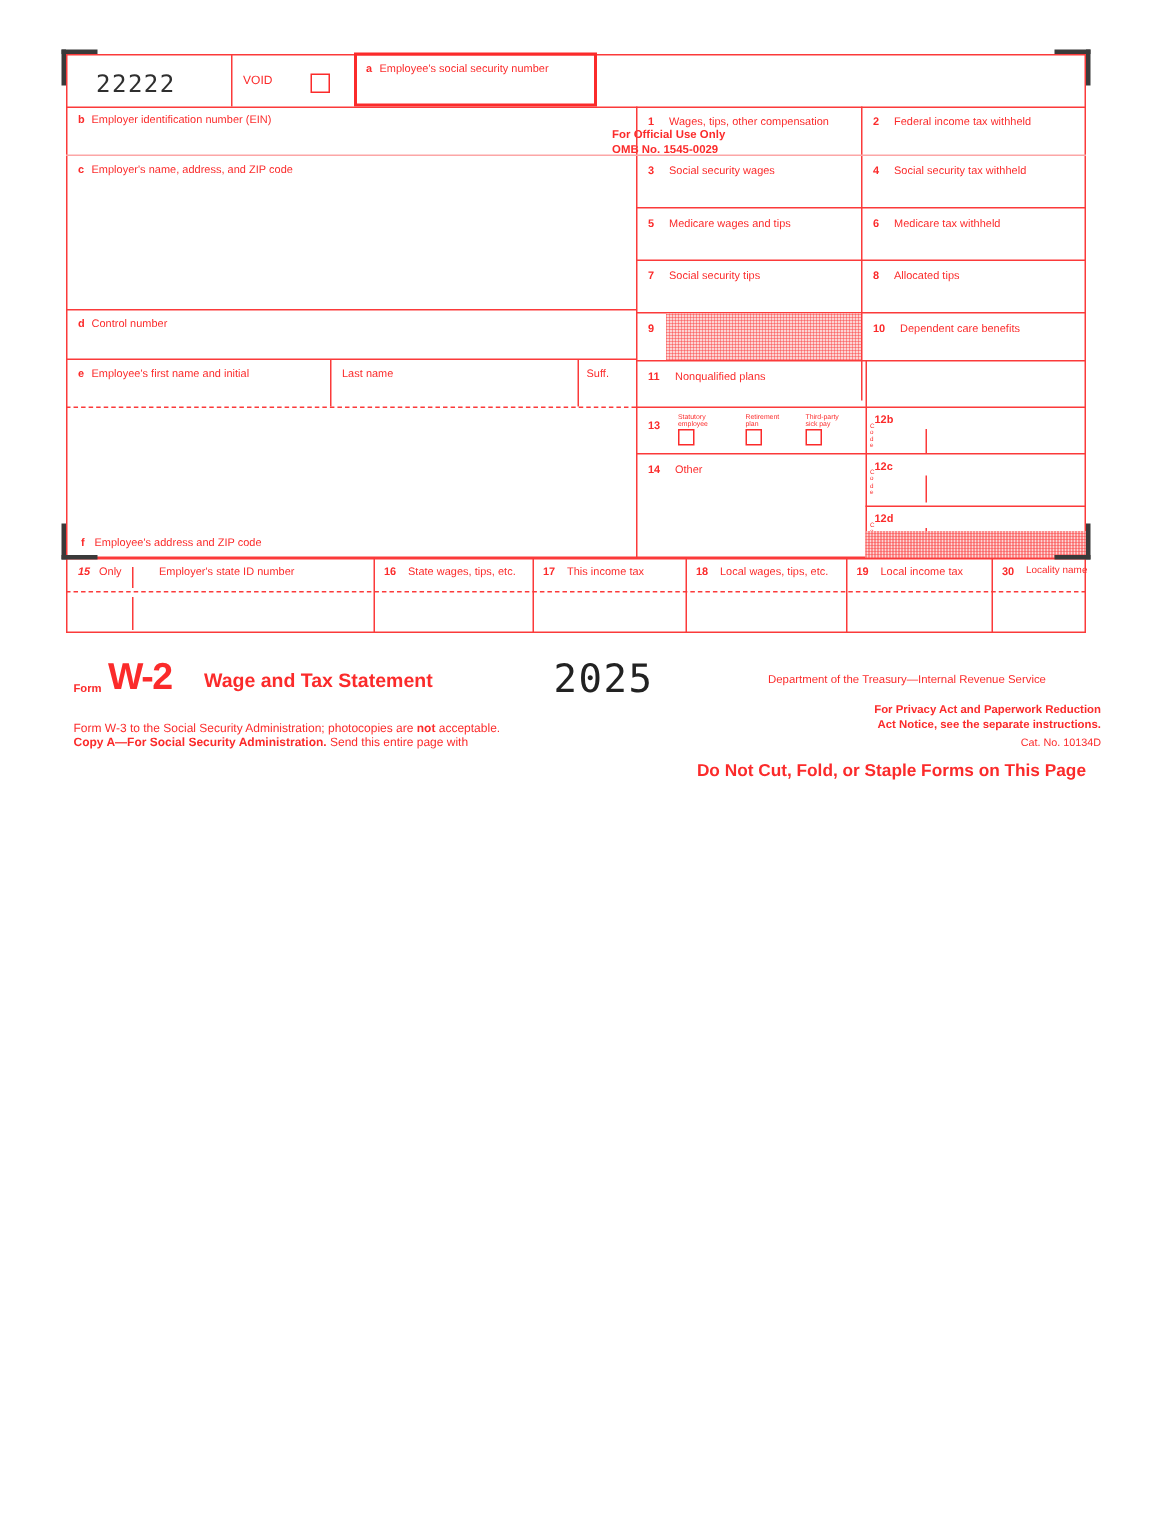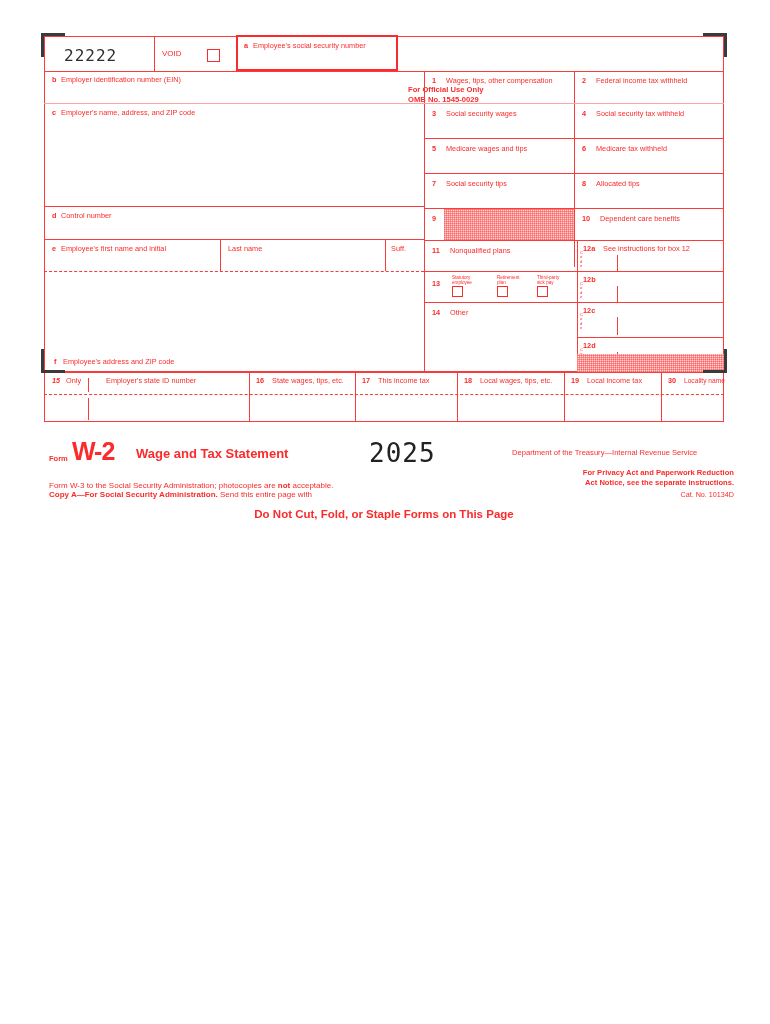--- a/index.html
+++ b/index.html
@@ -307,31 +307,20 @@
     <span class="lbl" style="position:absolute;left:26px;top:6px;">Dependent care benefits</span>
   </div>
   <div class="rule-h" style="left:380px;top:204px;width:300px;"></div>
 
   <div class="rule-v" style="left:533px;top:204px;height:132px;"></div>
 
   <div class="cell" style="left:380px;top:205px;width:153px;height:30px;">
     <span class="lbl num" style="position:absolute;left:8px;top:6px;">11</span>
     <span class="lbl" style="position:absolute;left:26px;top:6px;">Nonqualified plans</span>
   </div>
-  <div class="cell" style="left:533px;top:205px;width:147px;height:30px;">
-    <span class="lbl num" style="position:absolute;left:6px;top:4px;">12a</span>
-    <span class="lbl" style="position:absolute;left:26px;top:4px;">See instructions for box 12</span>
-    <div class="codestack">
-      <span>C</span>
-      <span>o</span>
-      <span>d</span>
-      <span>e</span>
-    </div>
-    <div class="rule-v" style="left:40px;top:14px;height:16px;"></div>
-  </div>
   <div class="rule-h" style="left:380px;top:235px;width:300px;"></div>
 
   <div class="cell" style="left:380px;top:236px;width:153px;height:30px;">
     <span class="lbl num" style="position:absolute;left:8px;top:8px;">13</span>
     <div class="chk-cap" style="left:28px;top:3px;">Statutory
 employee</div>
     <div class="chk" style="left:28px;top:14px;"></div>
     <div class="chk-cap" style="left:73px;top:3px;">Retirement
 plan</div>
     <div class="chk" style="left:73px;top:14px;"></div>
@@ -434,16 +423,16 @@
       <span>Form W-3 to the Social Security Administration; photocopies are </span><b>not</b><span> acceptable.</span>
     </div>
     <div class="f-right" style="position:absolute;right:0;top:-2px;width:300px;">
       <b>For Privacy Act and Paperwork Reduction</b><br>
       <b>Act Notice, see the separate instructions.</b>
     </div>
     <div class="f-cat" style="position:absolute;right:0;top:20px;">Cat. No. 10134D</div>
   </div>
 
   <div style="position:relative;height:22px;">
-    <div class="f-donot" style="position:absolute;left:0;top:8px;width:680px;text-align:center;">Do Not Cut, Fold, or Staple Forms on This Page</div>
+    <div class="f-donot" style="position:absolute;left:0;top:8px;width:680px;text-align:right;">Do Not Cut, Fold, or Staple Forms on This Page</div>
   </div>
 
 </div>
 
 </body></html>

